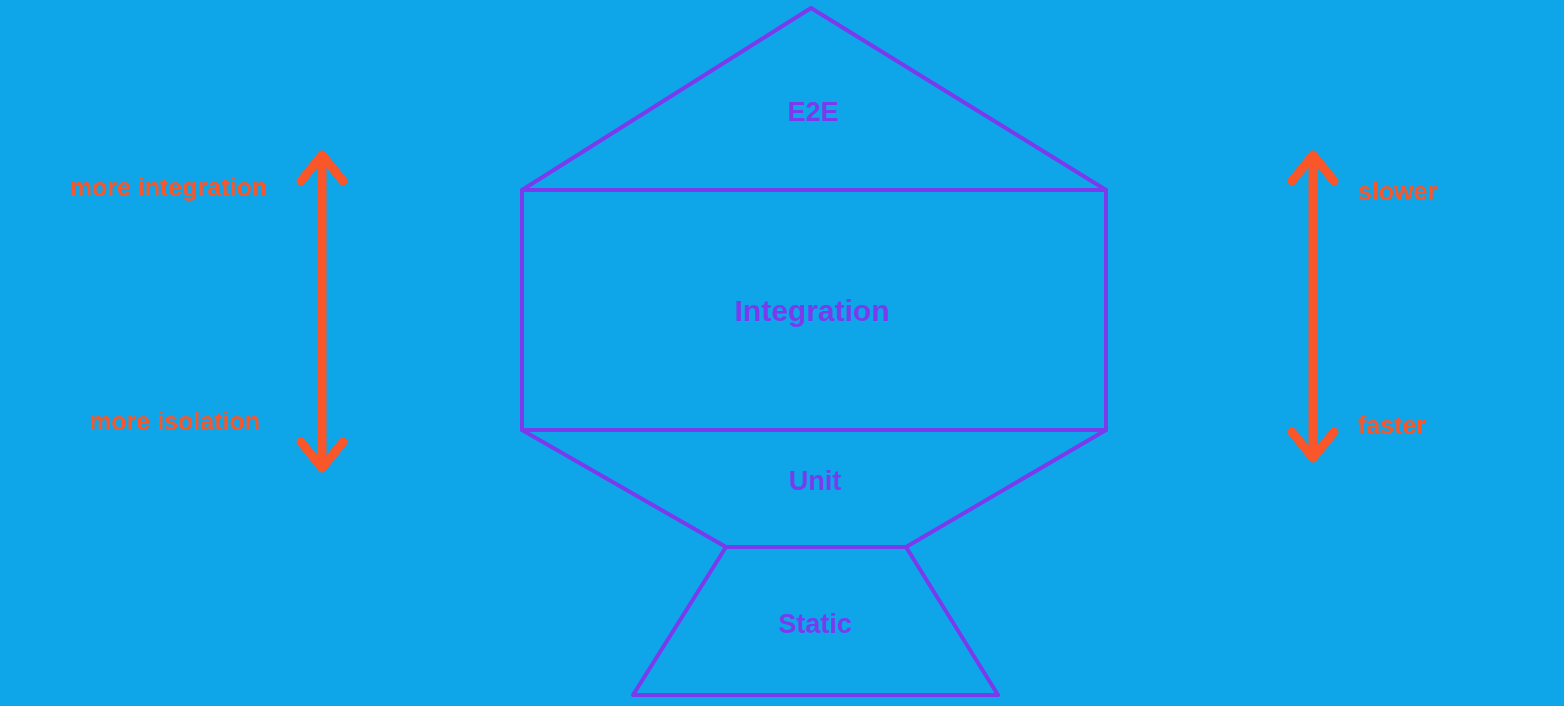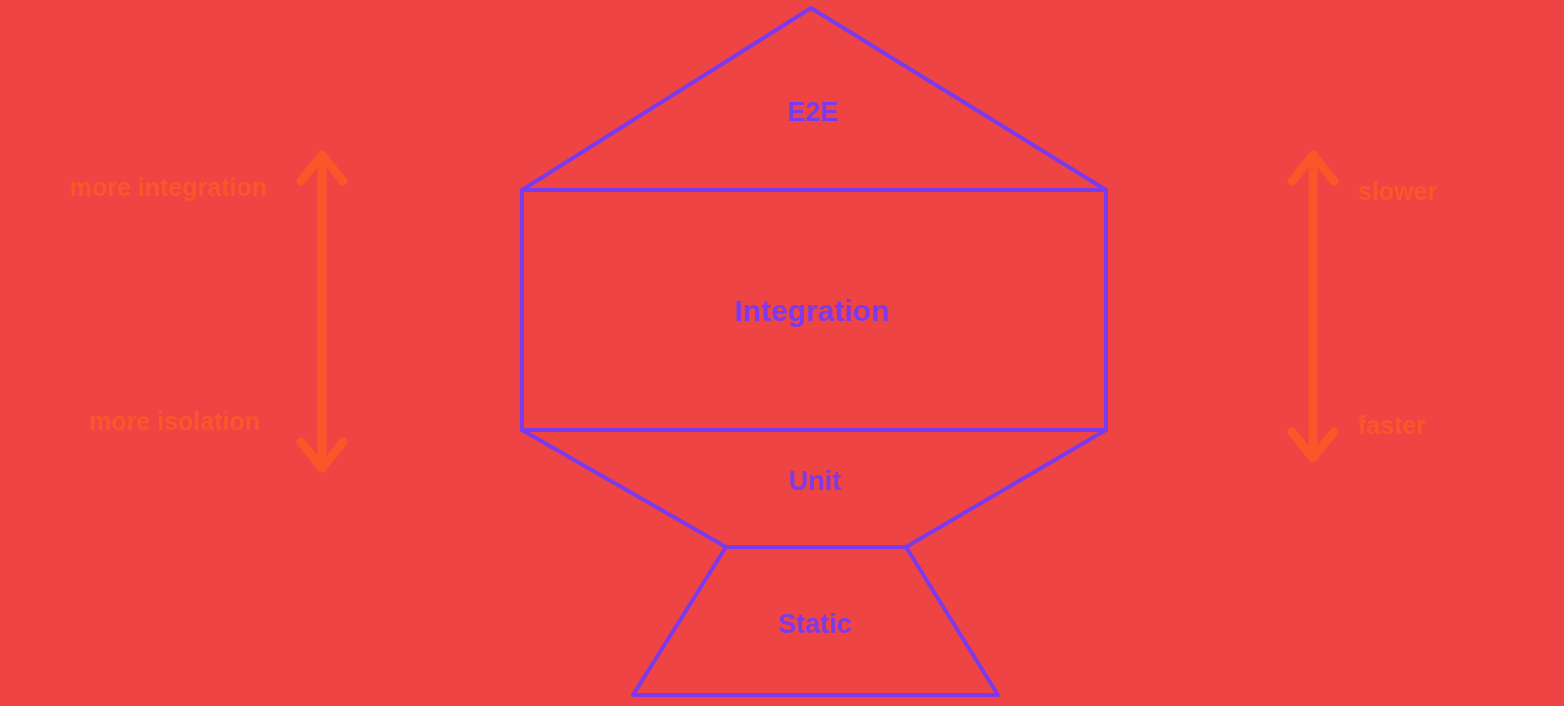--- a/index.html
+++ b/index.html
@@ -9,21 +9,21 @@
     background: #ffffff;
   }
   body {
     font-family: "Liberation Sans", sans-serif;
     -webkit-font-smoothing: antialiased;
   }
   #stage {
     position: relative;
     width: 1564px;
     height: 706px;
-    background: #ef4444;
+    background: #0ea5e9;
     overflow: hidden;
   }
   #diagram-svg {
     position: absolute;
     left: 0;
     top: 0;
     width: 1564px;
     height: 706px;
     display: block;
   }

